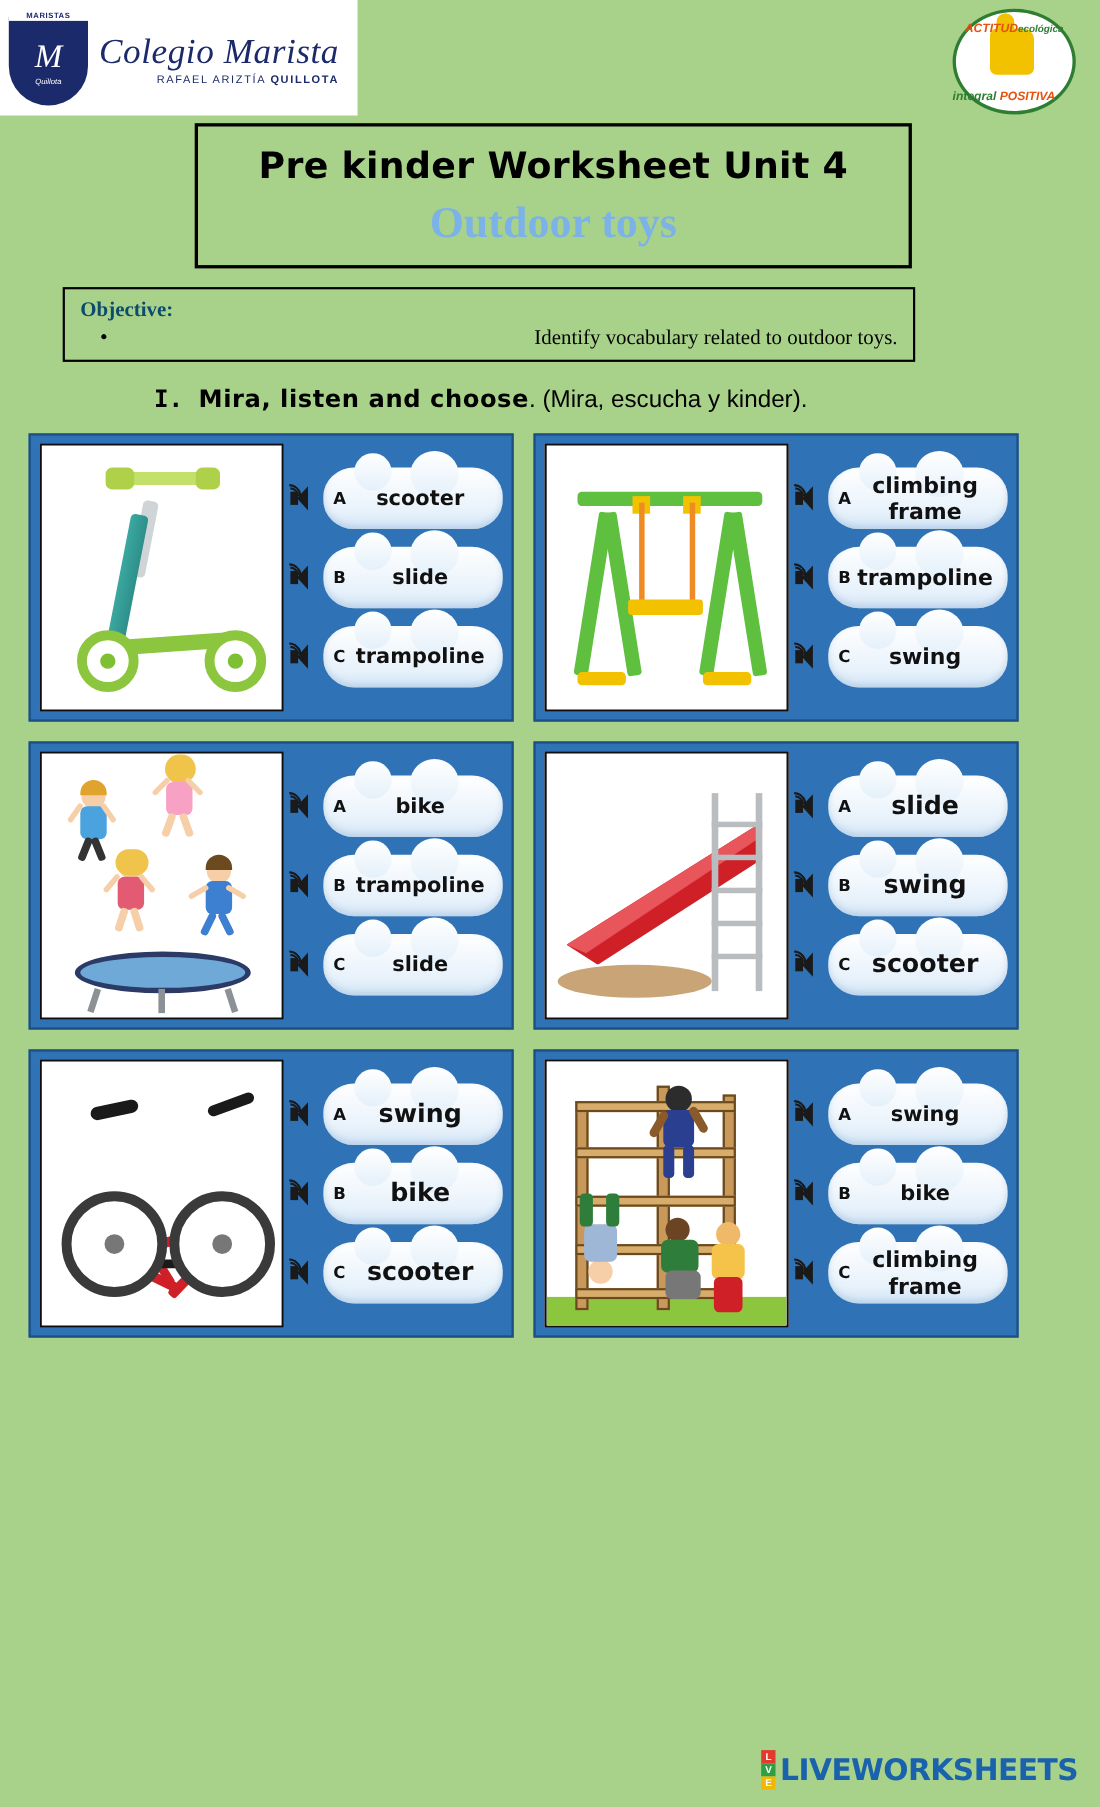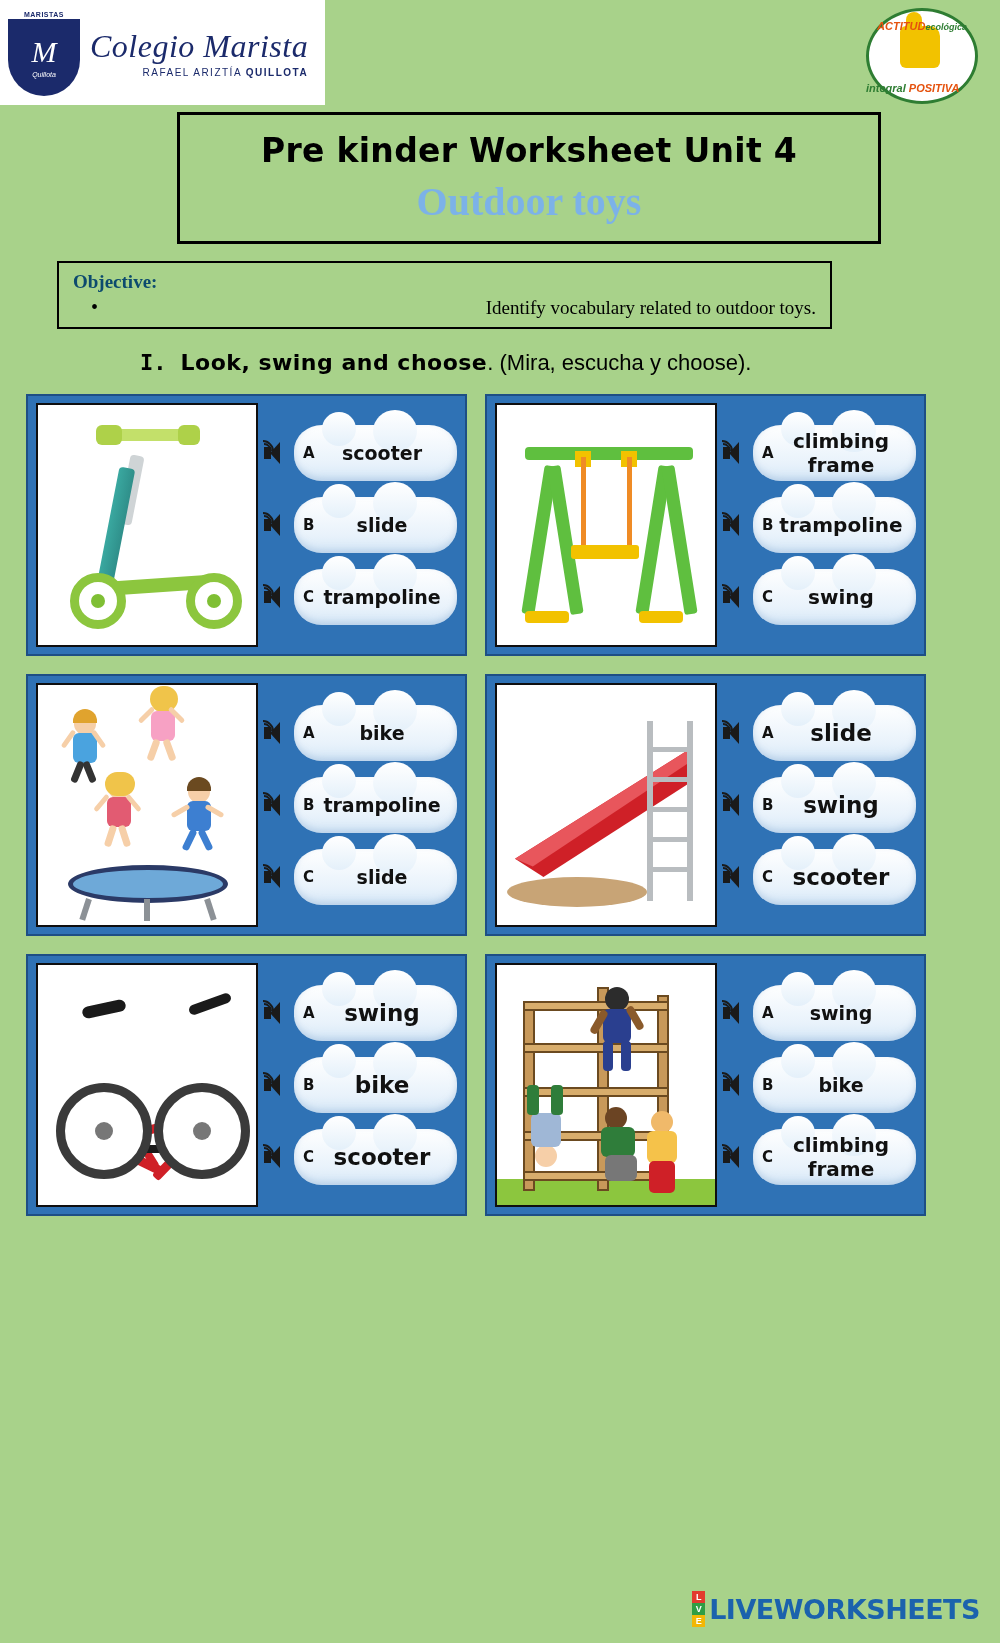--- a/index.html
+++ b/index.html
@@ -88,21 +88,21 @@
     position: absolute; bottom: 10px; left: 0; width: 100%;
     text-align: left; font-size: 11px; font-weight: bold; color: #2e7d32;
     font-style: italic;
   }
   .eco-text-bottom b { color: #e5520e; }
 
   
   .title-box {
     position: absolute;
     top: 112px; left: 177px;
-    width: 704px; height: 132px;
+    width: 652px; height: 132px;
     border: 3px solid #000;
     background: #a8d28a;
     text-align: center;
   }
   .title-main {
     font-family: "DejaVu Sans", sans-serif;
     font-weight: bold;
     font-size: 33px;
     color: #000;
     margin-top: 16px;
@@ -397,21 +397,21 @@
   <div class="title-main">Pre kinder Worksheet Unit 4</div>
   <div class="title-sub">Outdoor toys</div>
 </div>
 
 <div class="objective-box">
   <div class="objective-title">Objective:</div>
   <div class="objective-item">Identify vocabulary related to outdoor toys.</div>
 </div>
 
 <div class="instruction">
-  <span class="num">I.</span><span class="bold-en">Look, swing and choose</span><span class="es">. (Mira, escucha y choose).</span>
+  <span class="num">I.</span><span class="bold-en">Mira, listen and choose</span><span class="es">. (Mira, escucha y kinder).</span>
 </div>
 
 <div class="grid">
 
   <div class="row">
 
     <div class="card">
       <div class="pic">
         <div class="sc-bar"></div>
           <div class="sc-grip1"></div>

